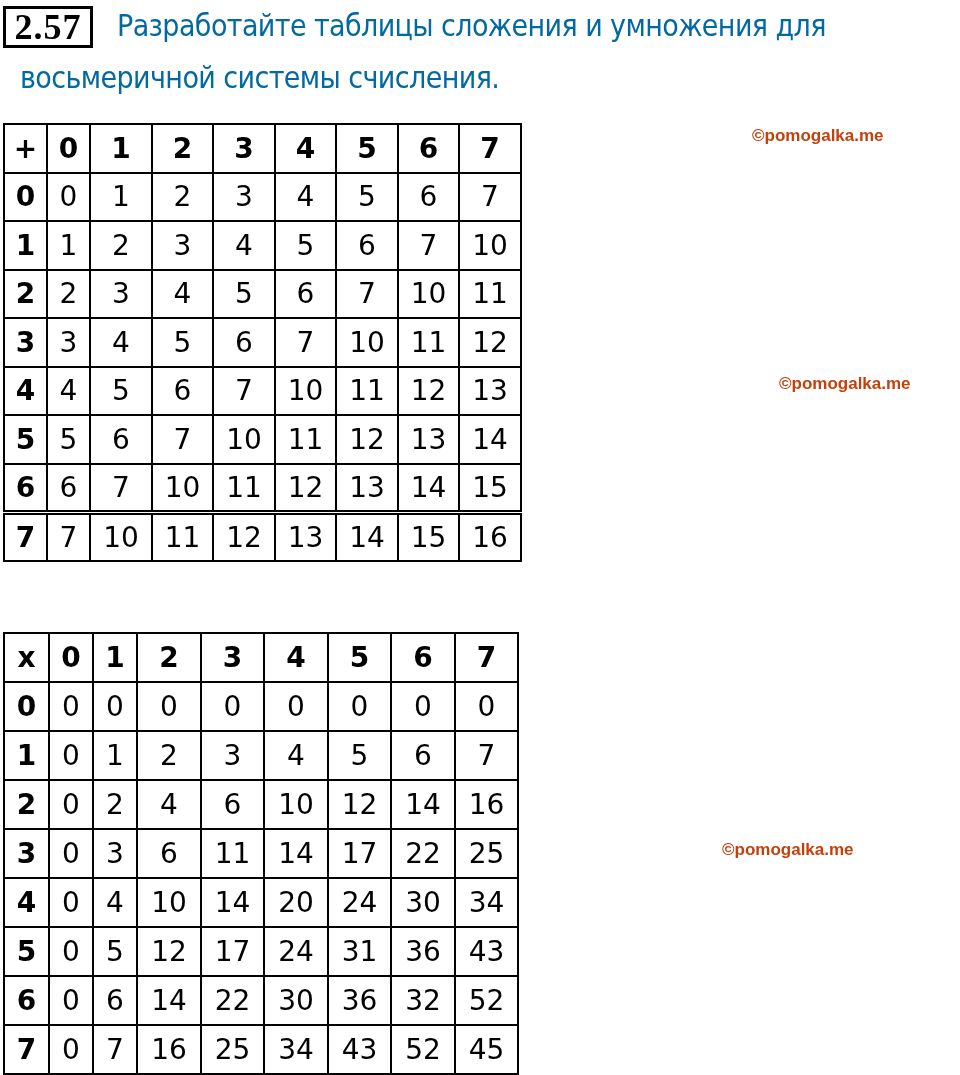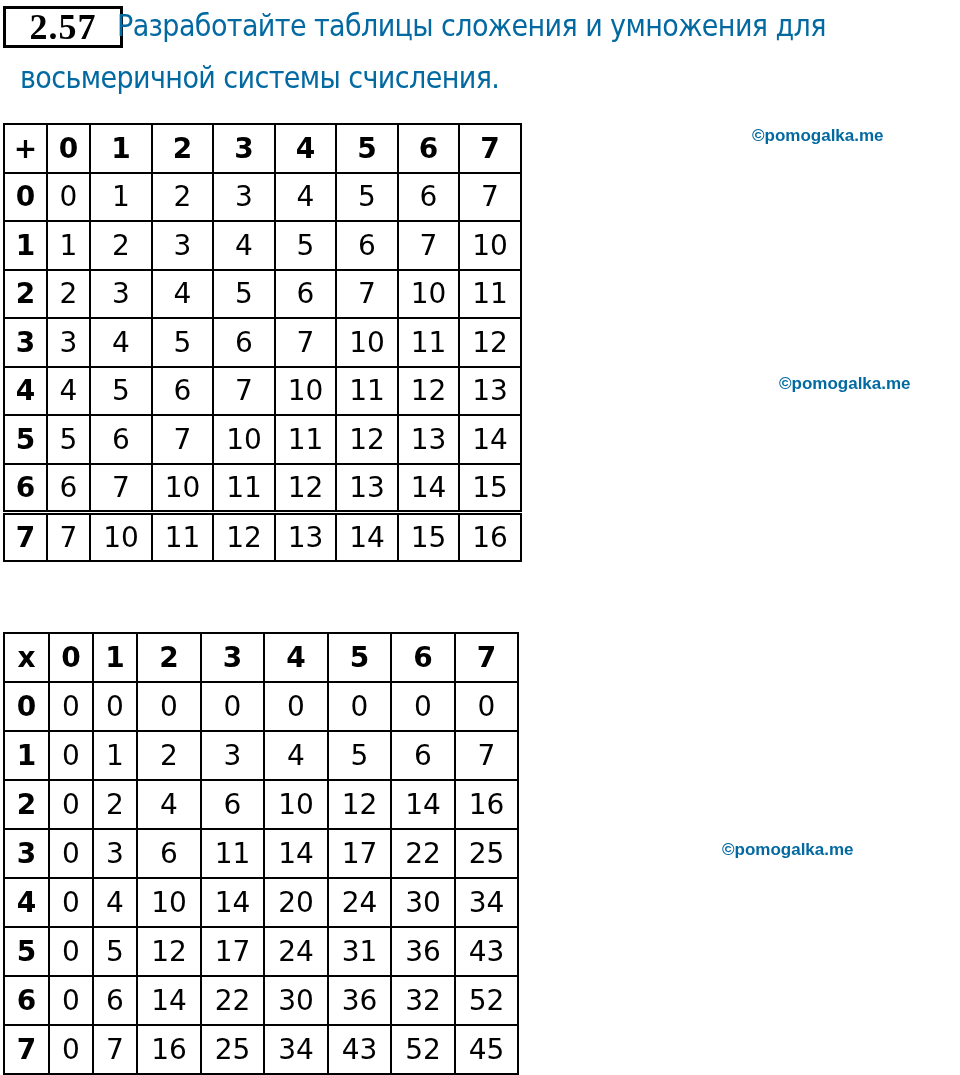--- a/index.html
+++ b/index.html
@@ -1,31 +1,31 @@
 <!DOCTYPE html>
 <html><head>
   <meta charset="utf-8">
   <style>
     html, body { margin: 0; padding: 0; background: #ffffff; }
     body { width: 960px; height: 1075px; position: relative; overflow: hidden; font-family: "DejaVu Sans", sans-serif; color: #000; }
     .problem-number {
-      position: absolute; left: 3px; top: 6px; height: 42px; width: 120px;
+      position: absolute; left: 3px; top: 6px; height: 42px; width: 90px;
       border: 3px solid #000; box-sizing: border-box;
       font-family: "Liberation Serif", serif; font-weight: bold; font-size: 36px;
       display: flex; align-items: center; justify-content: center; letter-spacing: 1px;
     }
     .task-line {
       position: absolute; font-family: "DejaVu Sans Condensed", "DejaVu Sans", sans-serif;
       font-size: 30px; color: #0369a1; white-space: nowrap; letter-spacing: -0.6px;
     }
     .task-line.l1 { left: 117px; top: 8px; }
     .task-line.l2 { left: 20px; top: 60px; }
     .watermark {
       position: absolute; font-family: "Liberation Sans", sans-serif; font-weight: bold;
-      font-size: 17px; color: #0369a1;
+      font-size: 17px; color: #c2410c;
     }
     table.grid {
       position: absolute; border-collapse: collapse; table-layout: fixed;
     }
     table.grid td {
       border: 2px solid #000; text-align: center; vertical-align: middle; padding: 0;
       font-family: "DejaVu Sans", sans-serif; font-size: 28px; color: #000;
     }
     table.grid td.head { font-weight: bold; }
     #add-table { left: 3px; top: 123px; }

